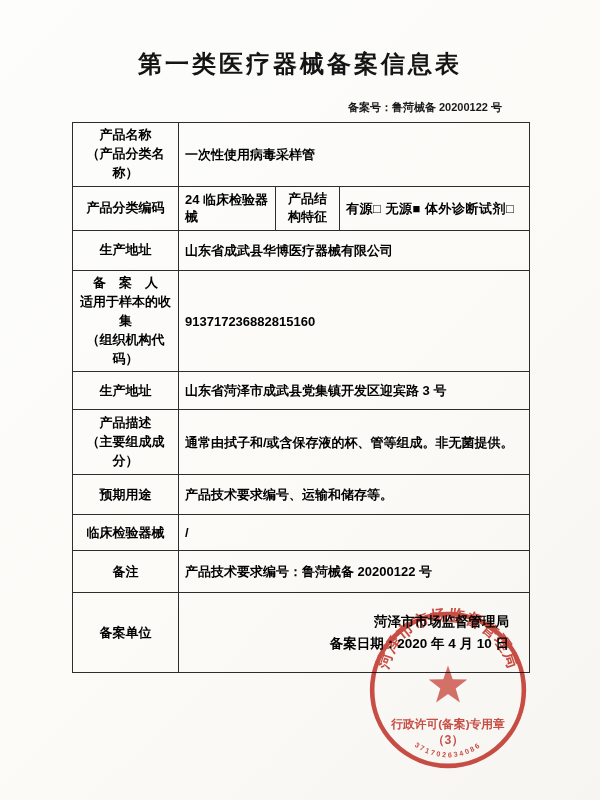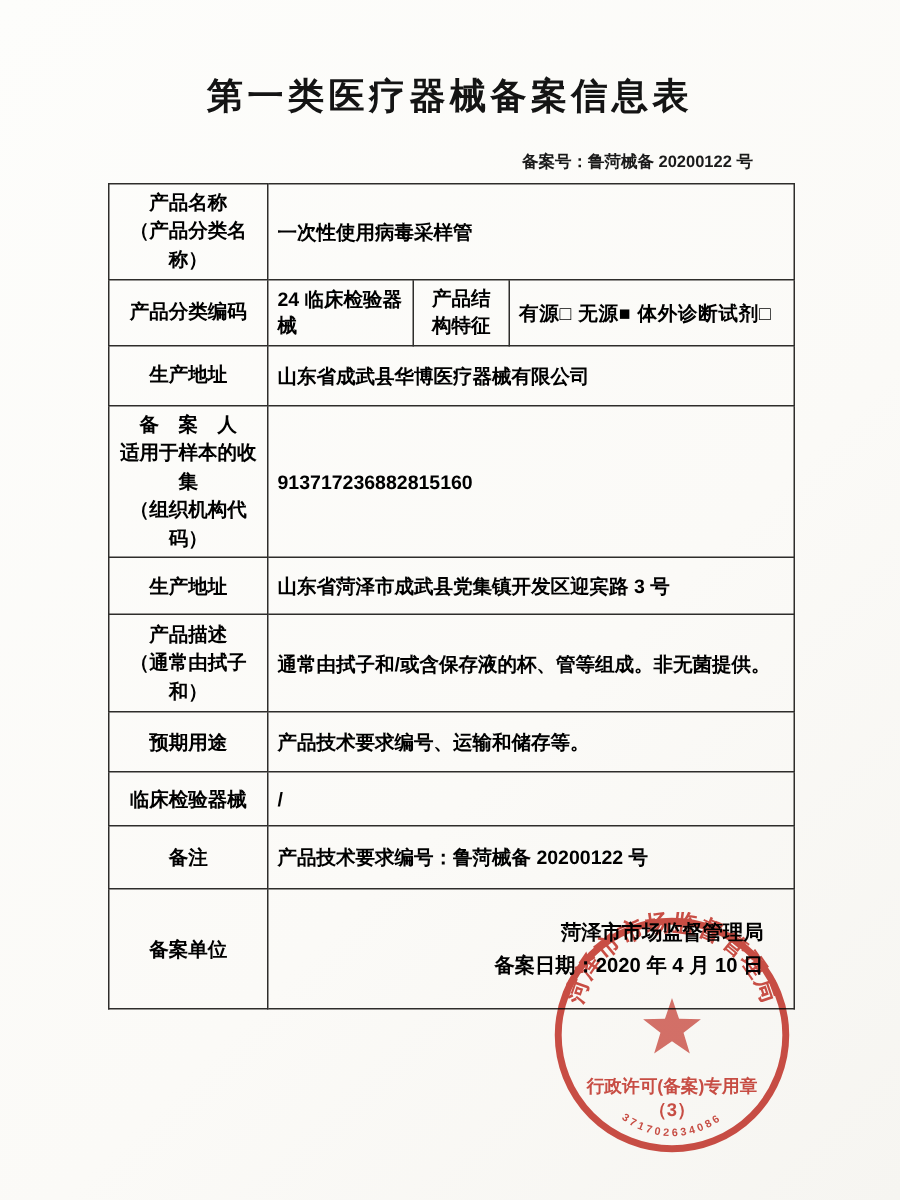--- a/index.html
+++ b/index.html
@@ -120,21 +120,21 @@
 
 
     <tr style="height:38px">
       <td class="lbl">生产地址</td>
       <td class="val" colspan="3">山东省菏泽市成武县党集镇开发区迎宾路 3 号</td>
     </tr>
 
 
     <tr style="height:65px">
       <td class="lbl">产品描述
-（通常由拭子和）</td>
+（主要组成成分）</td>
       <td class="val" colspan="3">通常由拭子和/或含保存液的杯、管等组成。非无菌提供。</td>
     </tr>
 
     <tr style="height:40px">
       <td class="lbl">预期用途</td>
       <td class="val" colspan="3">产品技术要求编号、运输和储存等。</td>
     </tr>
 
     <tr style="height:36px">
       <td class="lbl">临床检验器械</td>

